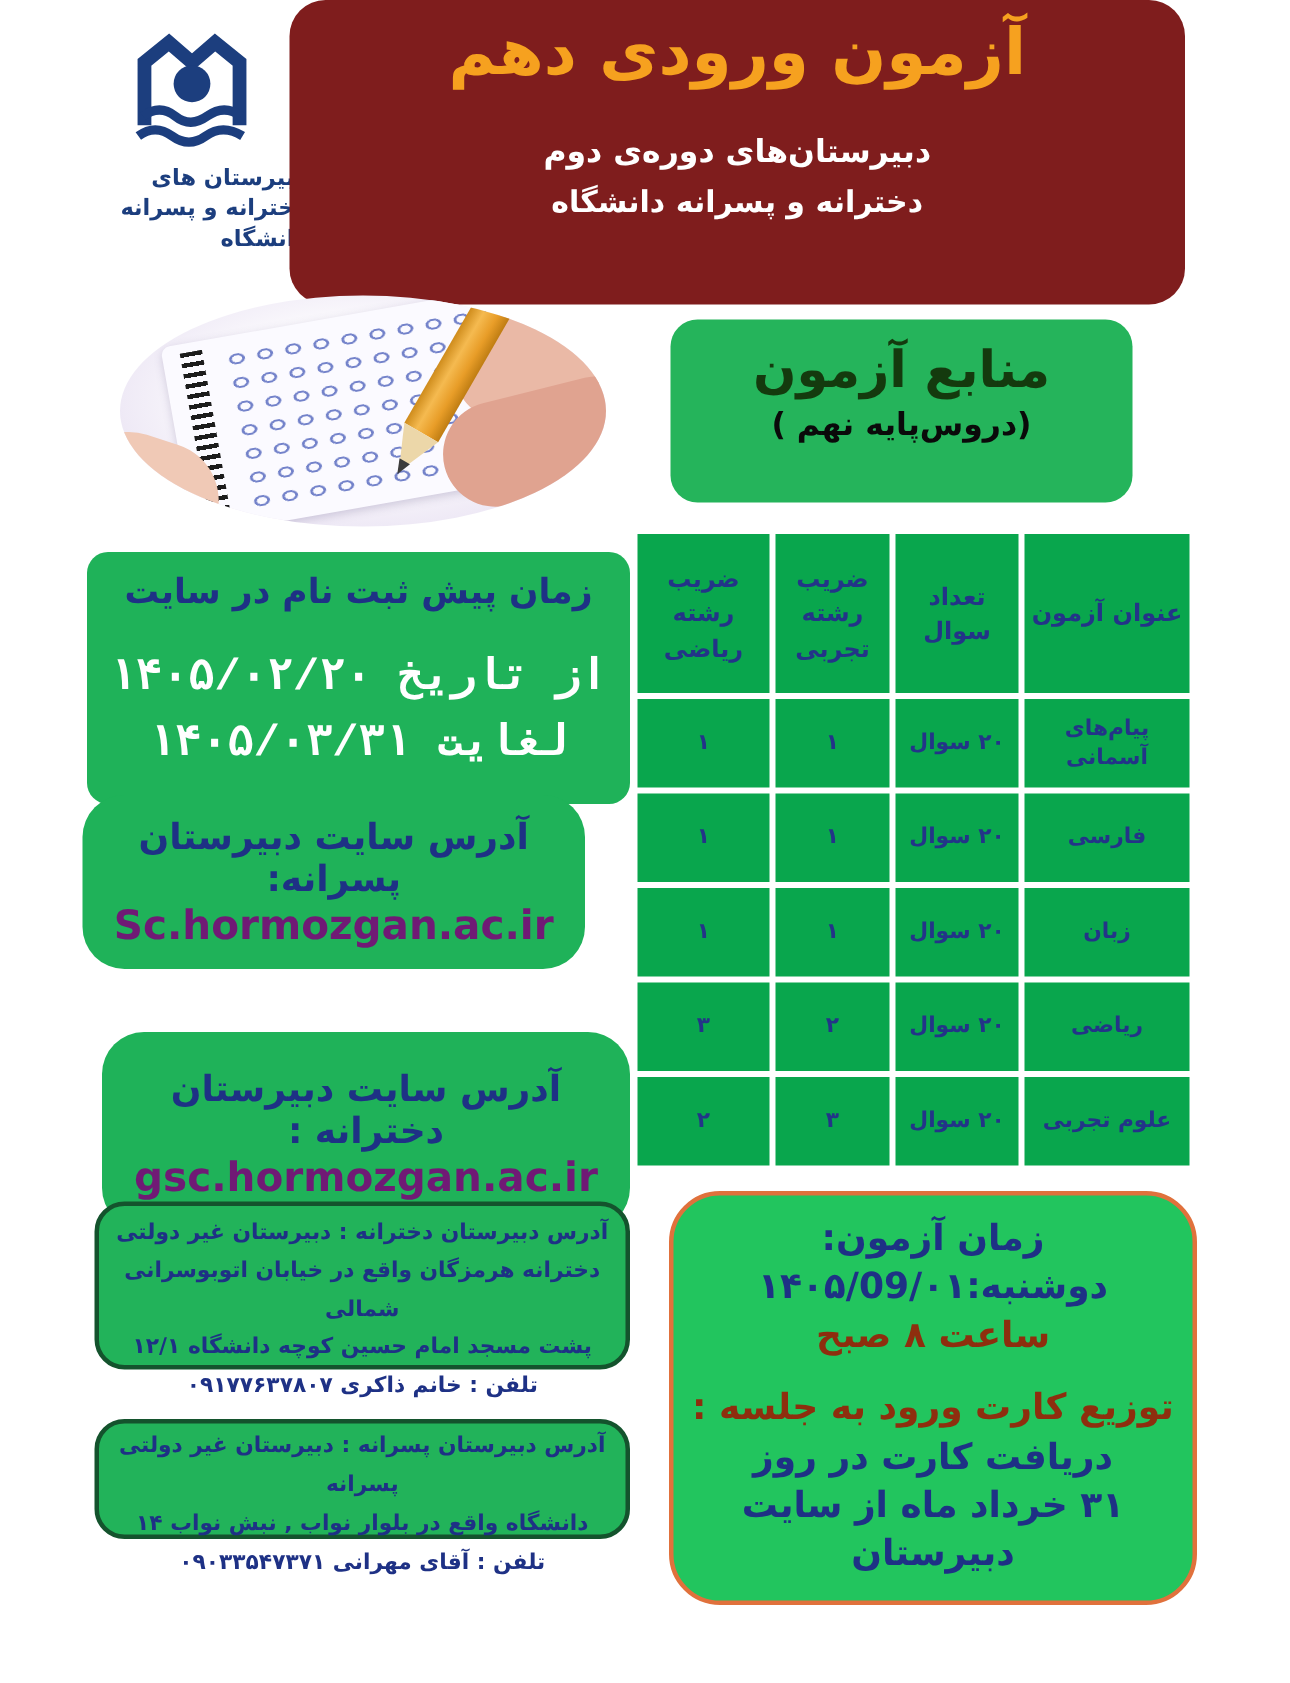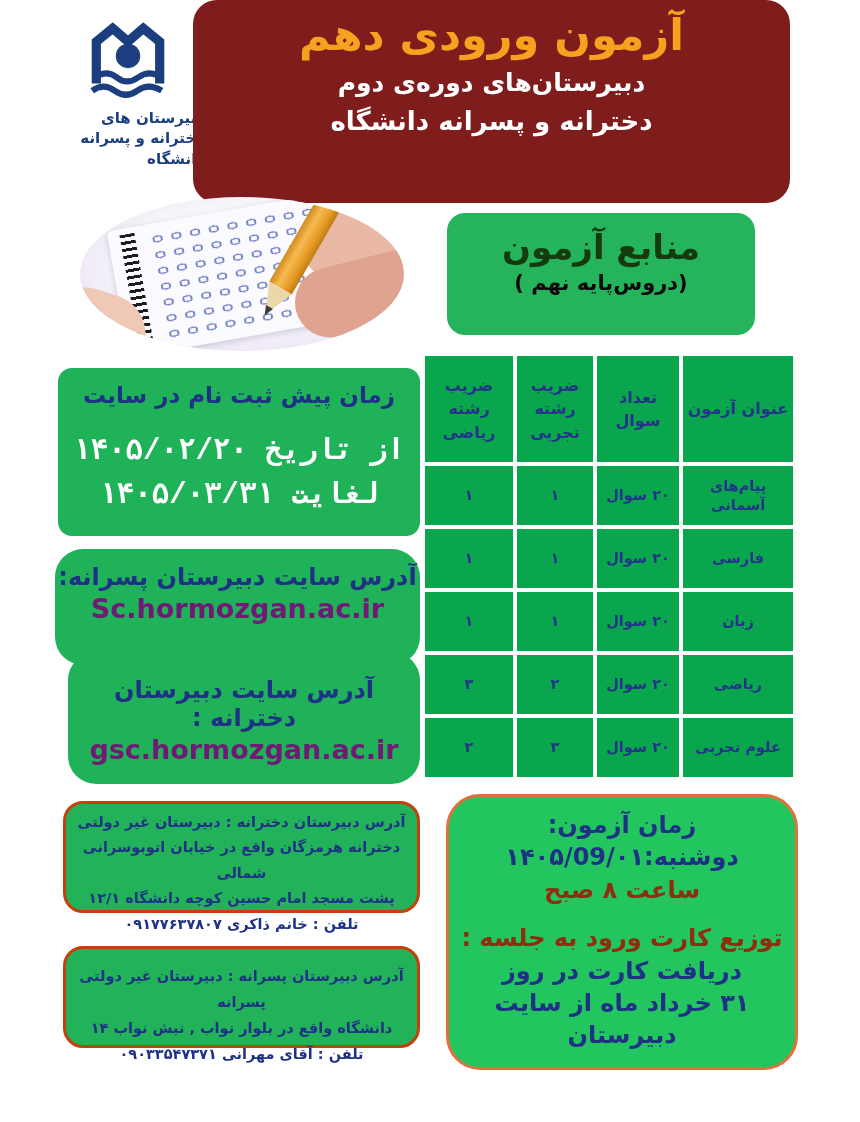--- a/index.html
+++ b/index.html
@@ -8,22 +8,22 @@
 
   
   .logo{position:absolute;left:52px;top:14px;width:152px;text-align:right;}
   .logo svg{display:block;margin:0 auto;}
   .logo-text{margin-top:2px;color:#1c3e7e;font-weight:bold;font-size:15px;line-height:1.35;}
 
   
   .banner{position:absolute;left:193px;top:0;width:597px;height:203px;background:#7f1d1d;
           border-radius:24px;text-align:center;color:#fff;}
   .banner-title{margin-top:10px;font-size:43px;font-weight:bold;color:#f6a11f;line-height:1.2;}
-  .banner-sub1{margin-top:6px;font-size:25px;font-weight:bold;}
-  .banner-sub2{margin-top:9px;font-size:26px;font-weight:bold;}
+  .banner-sub1{margin-top:27px;font-size:21px;font-weight:bold;}
+  .banner-sub2{margin-top:9px;font-size:20px;font-weight:bold;}
 
   
   .photo{position:absolute;left:80px;top:197px;width:324px;height:154px;border-radius:50%;
          overflow:hidden;background:radial-gradient(ellipse at 50% 45%,#ffffff 35%,#efeaf6 70%,#d9d2e8 100%);}
   .sheet{position:absolute;left:36px;top:14px;width:226px;height:128px;background:#fbfaff;
          transform:rotate(-10deg);border-radius:6px;box-shadow:0 2px 6px rgba(90,80,130,.25);}
   .barcode{position:absolute;left:12px;top:6px;width:15px;height:112px;
            background:repeating-linear-gradient(to bottom,#1c1c1c 0 3px,transparent 3px 7px);}
   .bubbles{position:absolute;left:40px;top:8px;right:8px;bottom:8px;
            background-image:radial-gradient(6px 4px at 9px 8px,transparent 55%,#5a6cc0 60%,#5a6cc0 85%,transparent 92%);
@@ -52,31 +52,31 @@
   .th,.td{background:#09a64d;color:#233488;font-weight:bold;display:flex;align-items:center;
           justify-content:center;text-align:center;line-height:1.45;}
   .th{font-size:16px;}
   .td{font-size:14.5px;line-height:1.25;}
 
   
   .gbox{position:absolute;background:#1fb259;border-radius:14px;text-align:center;}
   .reg{left:58px;top:368px;width:362px;height:168px;}
   .reg-head{margin-top:14px;font-size:23px;font-weight:bold;color:#1e3185;}
   .reg-dates{margin-top:22px;font-size:29px;font-weight:bold;color:#ffffff;line-height:1.5;font-family:Liberation Mono, monospace;}
-  .site-boys{left:55px;top:549px;width:365px;height:116px;border-radius:28px;}
-  .site-girls{left:68px;top:652px;width:352px;height:132px;border-radius:28px;}
+  .site-boys{left:55px;top:530px;width:335px;height:116px;border-radius:28px;}
+  .site-girls{left:68px;top:688px;width:352px;height:132px;border-radius:28px;}
   .site-label{margin-top:14px;font-size:24px;font-weight:bold;color:#1e3185;}
   .site-girls .site-label{margin-top:24px;}
   .site-url{margin-top:2px;font-size:27px;font-weight:bold;color:#701a75;direction:ltr;}
 
   
-  .abox{position:absolute;background:#22b35a;border:3px solid #c2410c;border-radius:20px;
+  .abox{position:absolute;background:#22b35a;border:3px solid #14532d;border-radius:20px;
         text-align:center;color:#1e3185;font-weight:bold;}
   .addr-girls{left:63px;top:801px;width:357px;height:112px;font-size:14.5px;line-height:1.75;padding-top:6px;box-sizing:border-box;}
-  .addr-boys{left:63px;top:946px;width:357px;height:102px;font-size:14.5px;line-height:1.8;padding-top:14px;box-sizing:border-box;}
+  .addr-boys{left:63px;top:946px;width:357px;height:80px;font-size:14.5px;line-height:1.8;padding-top:2px;box-sizing:border-box;}
   .abox p{margin:0;}
 
   
   .exam{left:446px;top:794px;width:352px;height:276px;border-radius:34px;padding-top:12px;box-sizing:border-box;
         position:absolute;background:#22c55e;border:3px solid #e0713c;text-align:center;font-weight:bold;}
   .exam p{margin:0;font-size:24px;line-height:1.35;}
   .navy{color:#1e3185;}
   .dred{color:#8e2e0e;}
   .exam .spacer{height:16px;}
 </style>

